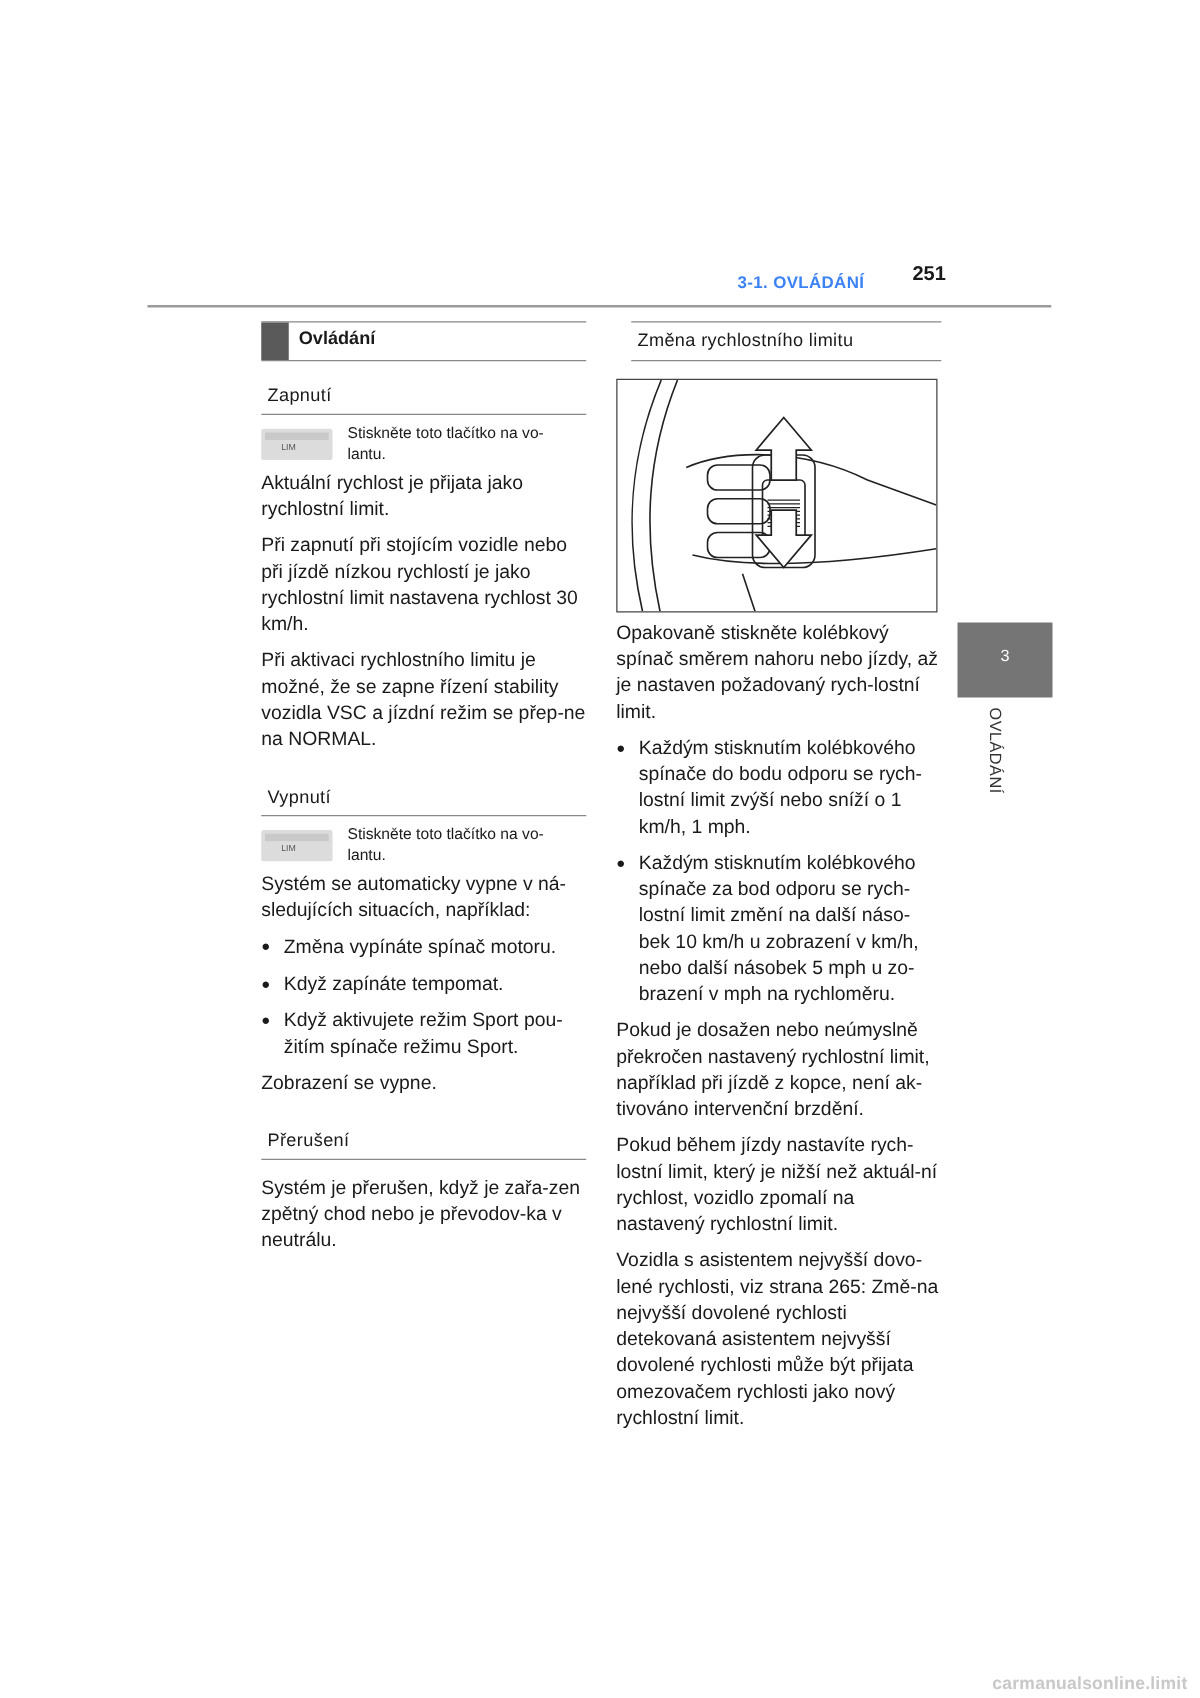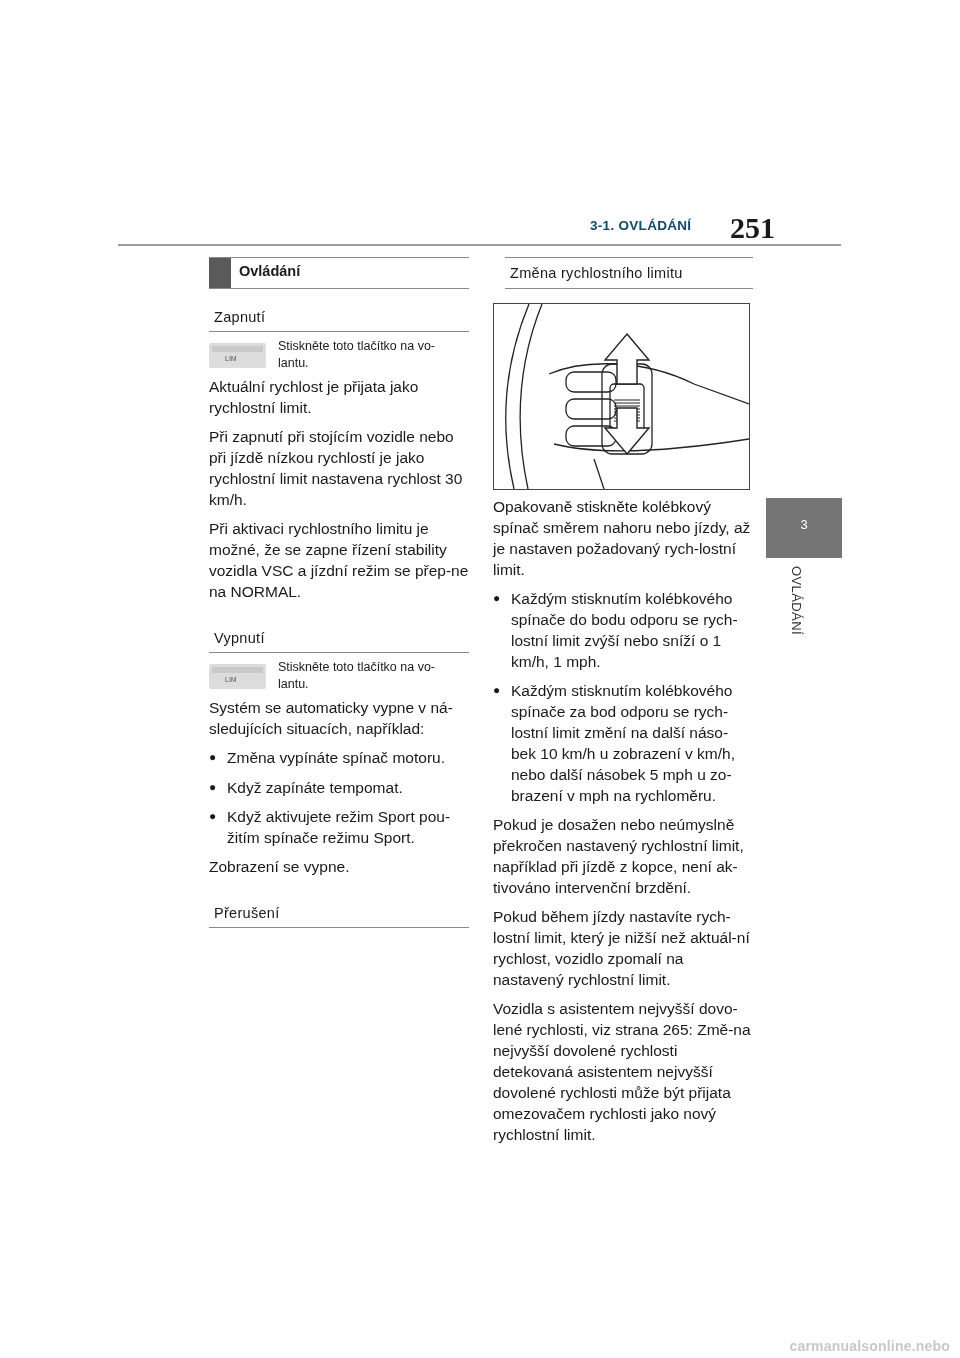--- a/index.html
+++ b/index.html
@@ -2,22 +2,22 @@
 <html><head>
 <meta charset="utf-8">
 <style>
   html, body { margin:0; padding:0; background:#ffffff; }
   body { width:960px; height:1358px; position:relative; overflow:hidden;
          font-family:"Liberation Sans", sans-serif; color:#1a1a1a; }
   .abs { position:absolute; }
 
   
   .hdr-rule { left:118px; top:244px; width:723px; height:2px; background:#9a9a9a; }
-  .hdr-section { left:590px; top:218px; font-size:13.5px; font-weight:bold; letter-spacing:0.3px; color:#0c4a6e; }
-  .hdr-page { left:730px; top:211px; font-size:30px; font-weight:bold; color:#1a1a1a;font-family:Liberation Serif, serif; }
+  .hdr-section { left:590px; top:218px; font-size:13.5px; font-weight:bold; letter-spacing:0.3px; color:#3b82f6; }
+  .hdr-page { left:730px; top:211px; font-size:16px; font-weight:bold; color:#1a1a1a; }
 
   
   .side-tab { left:766px; top:498px; width:76px; height:60px; background:#757575; }
   .side-num { left:766px; top:517px; width:76px; text-align:center; font-size:13px; color:#ffffff; }
   .side-label { left:804px; top:566px; transform-origin:0 0; transform:rotate(90deg); font-size:13px; letter-spacing:0.4px; white-space:nowrap; color:#333; }
 
   
   .col { width:260px; }
   .col-left { left:209px; }
   .col-right { left:493px; }
@@ -93,20 +93,21 @@
     <li>Změna vypínáte spínač motoru.</li>
     <li style="margin-top:9px">Když zapínáte tempomat.</li>
     <li style="margin-top:8px">Když aktivujete režim Sport pou-žitím spínače režimu Sport.</li>
   </ul>
   <div class="gap"></div>
   <p class="body">Zobrazení se vypne.</p>
 
   <div style="height:22px"></div>
   <div class="sub-head">Přerušení</div>
   <div style="height:12px"></div>
+  <p class="body">Systém je přerušen, když je zařa-zen zpětný chod nebo je převodov-ka v neutrálu.</p>
 </div>
 
 <div class="abs col col-right" style="top:257px;">
   <div class="sub-head-top">Změna rychlostního limitu</div>
   <div style="height:14px"></div>
   <div class="figure">
     <svg width="255" height="185" viewBox="0 0 255 185">
       <g fill="none" stroke="#222" stroke-width="1.3">
 
         <path d="M35,0 C10,60 5,120 20,185"></path>
@@ -148,13 +149,13 @@
     <li style="margin-top:8px">Každým stisknutím kolébkového spínače za bod odporu se rych-lostní limit změní na další náso-bek 10 km/h u zobrazení v km/h, nebo další násobek 5 mph u zo-brazení v mph na rychloměru.</li>
   </ul>
   <div class="gap"></div>
   <p class="body">Pokud je dosažen nebo neúmyslně překročen nastavený rychlostní limit, například při jízdě z kopce, není ak-tivováno intervenční brzdění.</p>
   <div class="gap"></div>
   <p class="body">Pokud během jízdy nastavíte rych-lostní limit, který je nižší než aktuál-ní rychlost, vozidlo zpomalí na nastavený rychlostní limit.</p>
   <div class="gap"></div>
   <p class="body">Vozidla s asistentem nejvyšší dovo-lené rychlosti, viz strana 265: Změ-na nejvyšší dovolené rychlosti detekovaná asistentem nejvyšší dovolené rychlosti může být přijata omezovačem rychlosti jako nový rychlostní limit.</p>
 </div>
 
-<div class="abs watermark">carmanualsonline.nebo</div>
+<div class="abs watermark">carmanualsonline.limit</div>
 
 </body></html>

